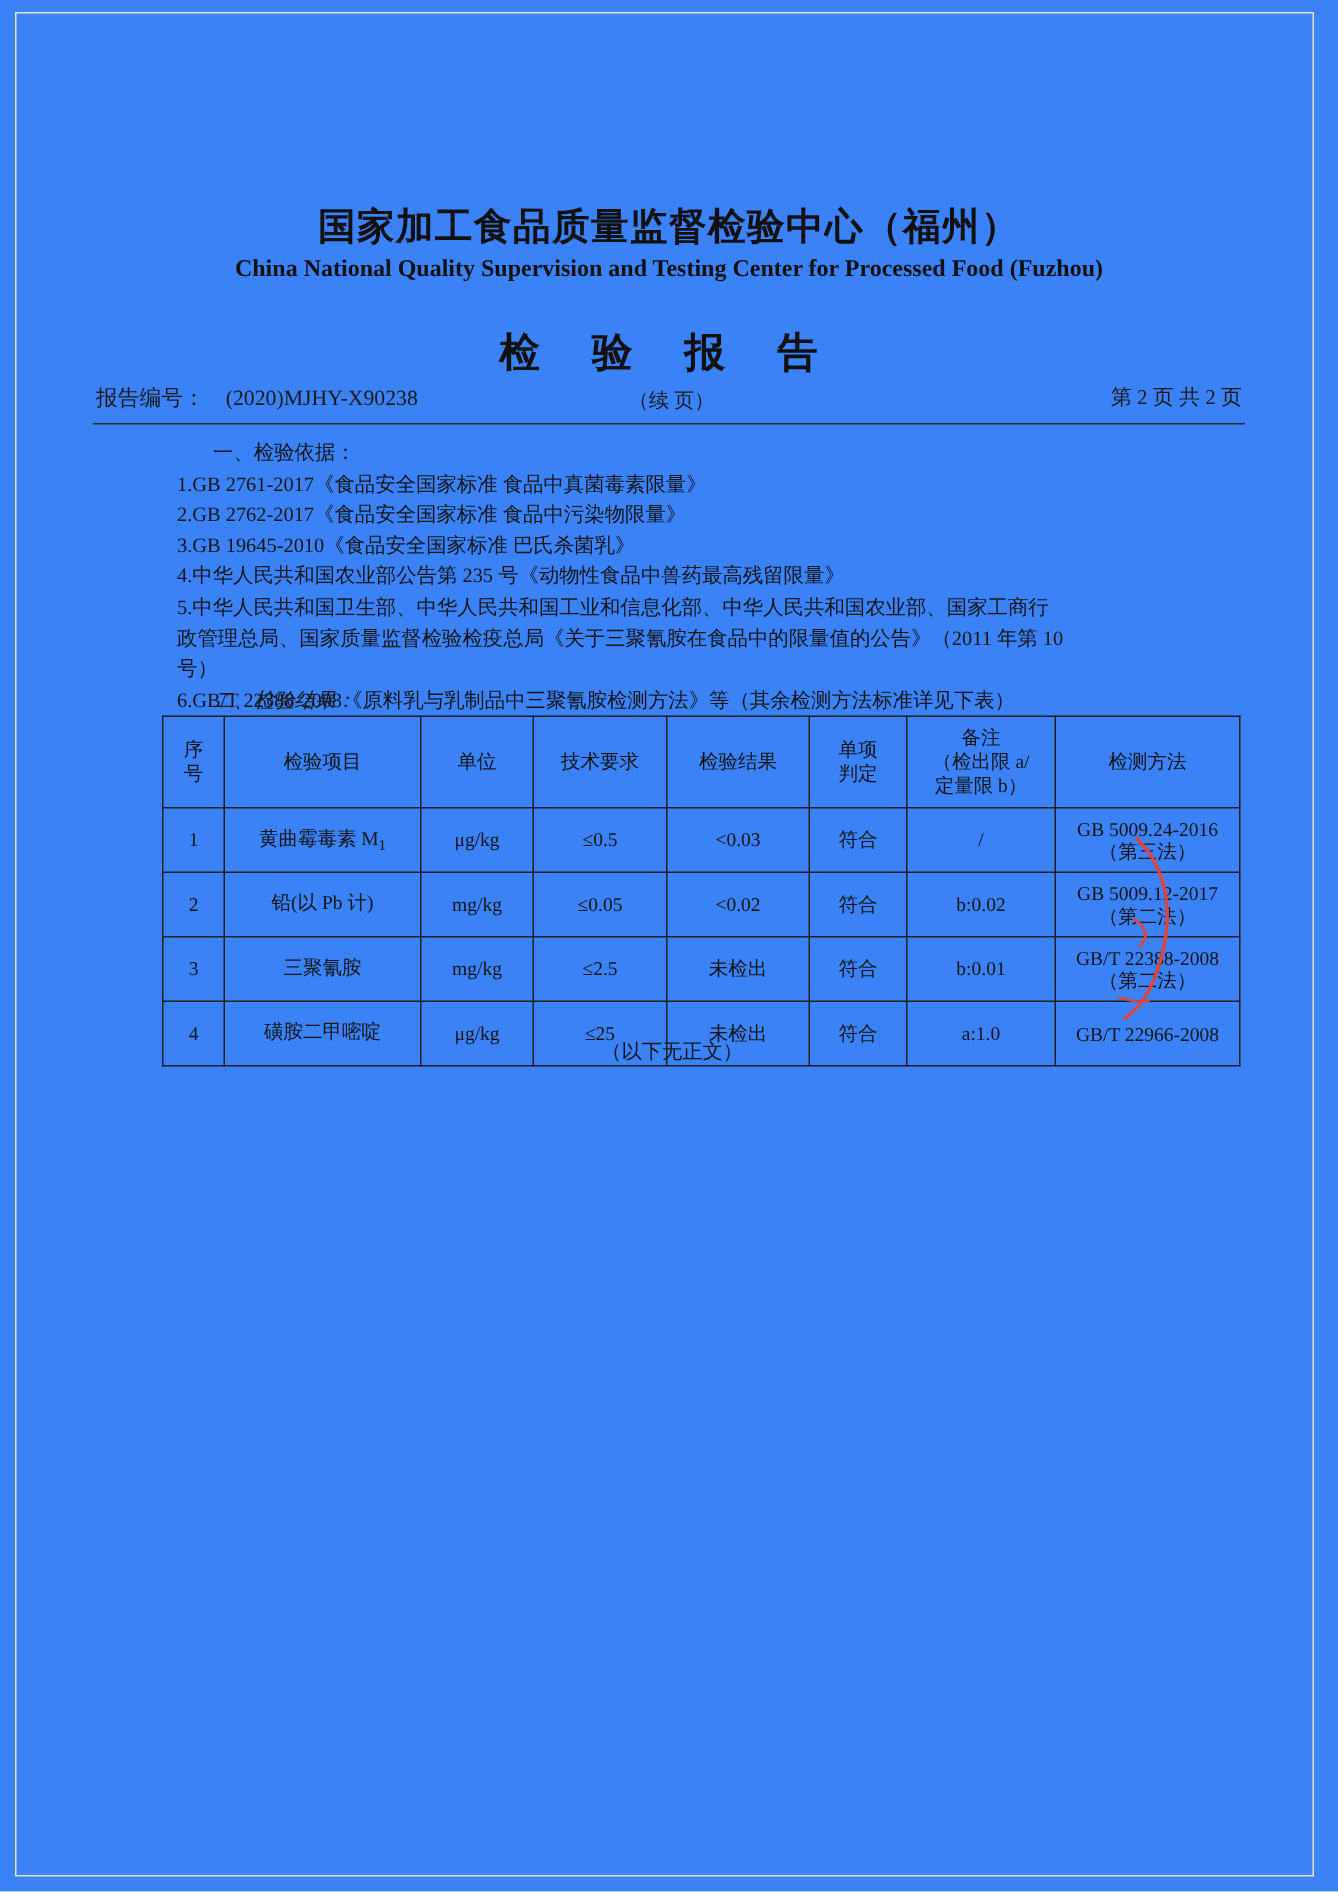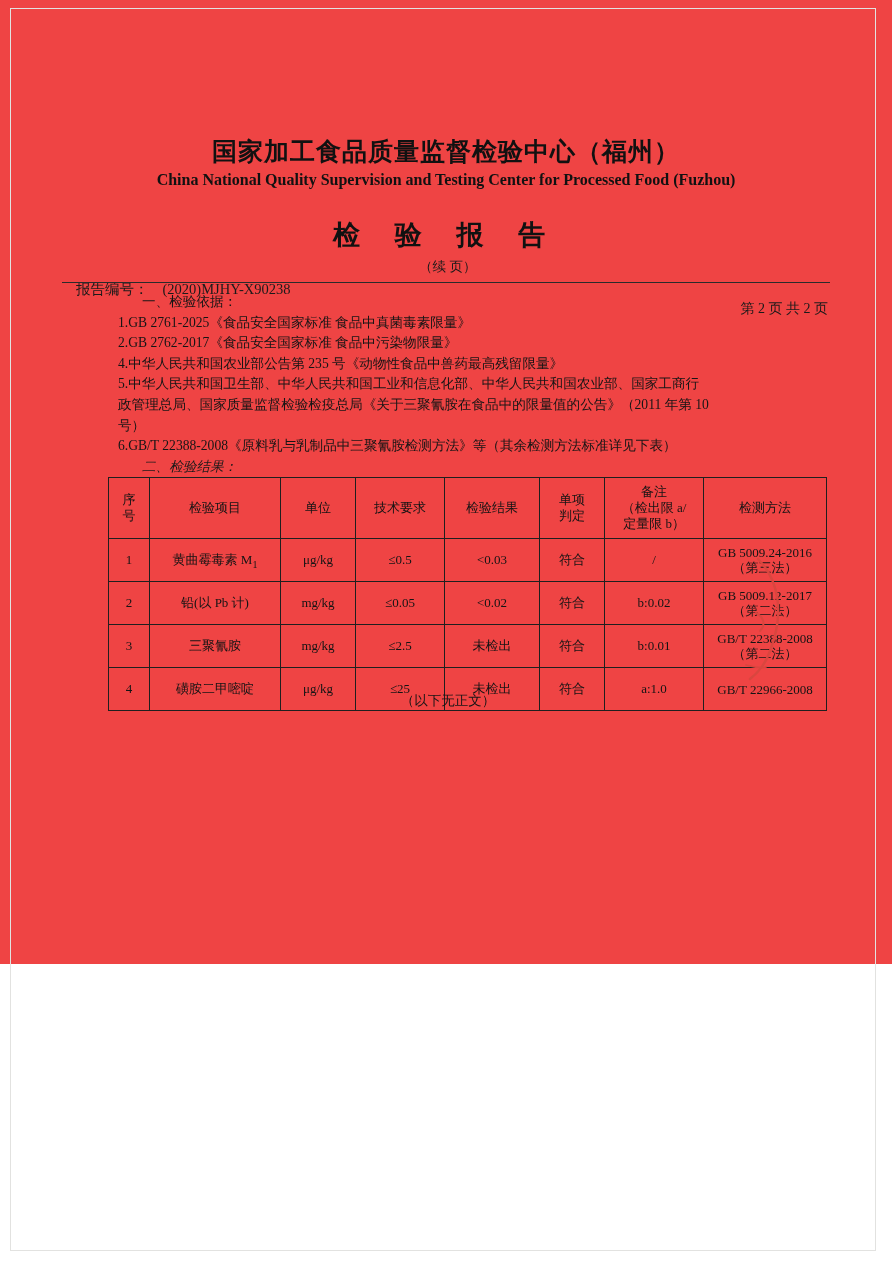--- a/index.html
+++ b/index.html
@@ -12,22 +12,22 @@
     height: 1261px;
     position: relative;
     font-family: "Liberation Serif", serif;
     color: #1a1a1a;
     overflow: hidden;
   }
   .page {
     position: absolute;
     left: 0; top: 0;
     width: 892px;
-    height: 964px;
-    background: #ef4444;
+    height: 1261px;
+    background: #3b82f6;
   }
   
   .scan-edge {
     position: absolute;
     left: 10px; top: 8px;
     width: 866px; height: 1243px;
     border: 1px solid #e2e2e0;
     box-sizing: border-box;
     pointer-events: none;
   }
@@ -75,36 +75,34 @@
   .meta-row {
     position: absolute;
     left: 64px;
     top: 256px;
     width: 764px;
     height: 20px;
     font-size: 14.5px;
   }
   .meta-left {
     position: absolute;
-    left: 12px; top: 0;
+    left: 0; top: 0;
     white-space: nowrap;
-    margin-top: 24px;
   }
   .meta-left .label { margin-right: 14px; }
   .meta-center {
     position: absolute;
     left: 355px; top: 2px;
     font-size: 13.5px;
   }
   .meta-right {
     position: absolute;
     right: 0; top: 0;
     font-size: 14px;
     white-space: nowrap;
-    margin-top: 44px;
   }
   .rule {
     position: absolute;
     left: 62px;
     top: 282px;
     width: 768px;
     height: 1px;
     background: #2b2b2b;
   }
 
@@ -204,22 +202,23 @@
       <span class="label">报告编号：</span><span>(2020)MJHY-X90238</span>
     </div>
     <div class="meta-center">（续 页）</div>
     <div class="meta-right">第 2 页  共 2 页</div>
   </div>
 
   <div class="rule"></div>
 
   <div class="body-text">
     <p class="indent1">一、检验依据：</p>
-    <p>1.GB 2761-2025《食品安全国家标准 食品中真菌毒素限量》</p>
+    <p>1.GB 2761-2017《食品安全国家标准 食品中真菌毒素限量》</p>
     <p>2.GB 2762-2017《食品安全国家标准 食品中污染物限量》</p>
+    <p>3.GB 19645-2010《食品安全国家标准 巴氏杀菌乳》</p>
     <p>4.中华人民共和国农业部公告第 235 号《动物性食品中兽药最高残留限量》</p>
     <p>5.中华人民共和国卫生部、中华人民共和国工业和信息化部、中华人民共和国农业部、国家工商行</p>
     <p>政管理总局、国家质量监督检验检疫总局《关于三聚氰胺在食品中的限量值的公告》（2011 年第 10</p>
     <p>号）</p>
     <p>6.GB/T 22388-2008《原料乳与乳制品中三聚氰胺检测方法》等（其余检测方法标准详见下表）</p>
   </div>
 
   <div class="section2">二、检验结果：</div>
 
   <div class="tbl-wrap">

